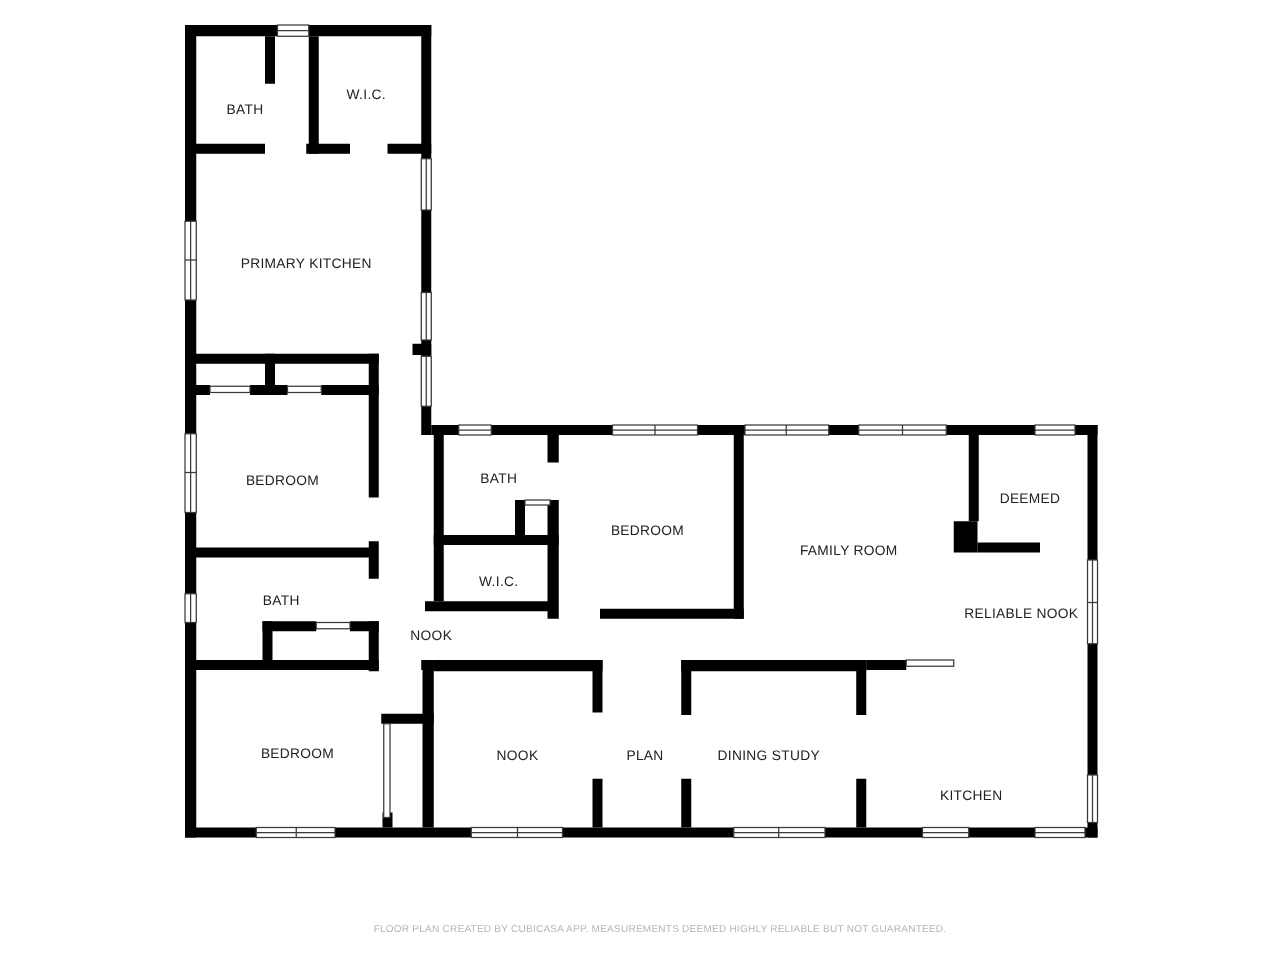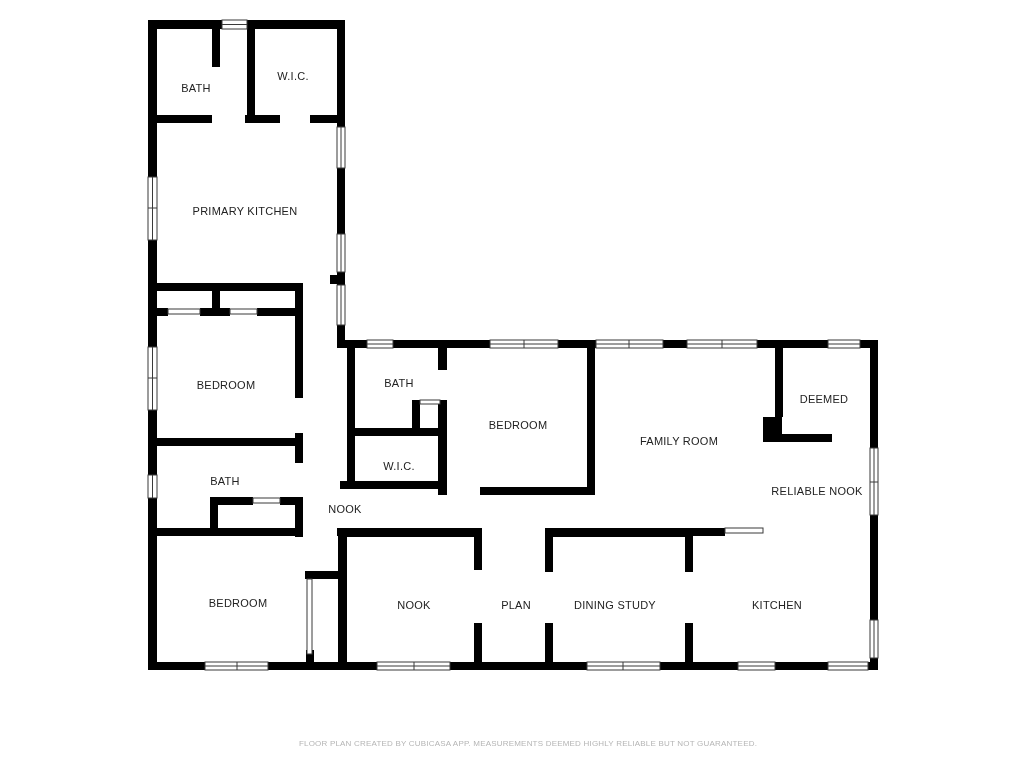--- a/index.html
+++ b/index.html
@@ -174,17 +174,17 @@
   <span class="room-label" style="left:679px;top:441px">FAMILY ROOM</span>
   <span class="room-label" style="left:824px;top:399px">DEEMED</span>
   <span class="room-label" style="left:817px;top:491px">RELIABLE NOOK</span>
   <span class="room-label" style="left:225px;top:481px">BATH</span>
   <span class="room-label" style="left:399px;top:466px">W.I.C.</span>
   <span class="room-label" style="left:345px;top:509px">NOOK</span>
   <span class="room-label" style="left:238px;top:603px">BEDROOM</span>
   <span class="room-label" style="left:414px;top:605px">NOOK</span>
   <span class="room-label" style="left:516px;top:605px">PLAN</span>
   <span class="room-label" style="left:615px;top:605px">DINING STUDY</span>
-  <span class="room-label" style="left:777px;top:605px">KITCHEN</span>
+  <span class="room-label" style="left:777px;top:637px">KITCHEN</span>
 
   <div class="footer-text">FLOOR PLAN CREATED BY CUBICASA APP. MEASUREMENTS DEEMED HIGHLY RELIABLE BUT NOT GUARANTEED.</div>
 
 </div>
 
 </body></html>

